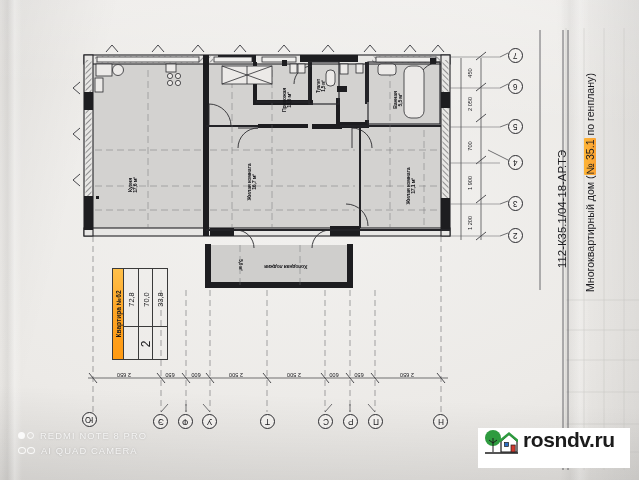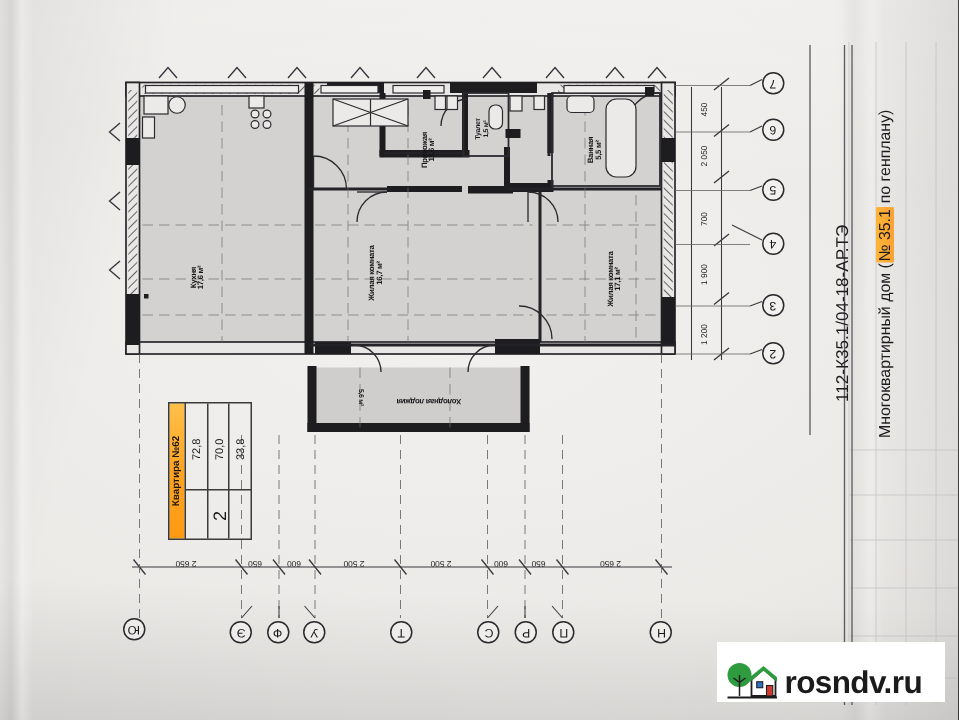--- a/index.html
+++ b/index.html
@@ -184,21 +184,21 @@
     border: 1px solid rgba(255,255,255,0.85);
   }
 
   
   #logo {
     position: absolute;
     left: 478px; top: 428px;
     width: 152px; height: 40px;
     background: #ffffff;
     display: flex;
-    align-items: flex-end;
+    align-items: flex-start;
     gap: 5px;
     padding-left: 6px;
   }
   #logo .logo-text {
     font-size: 21px;
     font-weight: 700;
     color: #1b1b1b;
     letter-spacing: -0.4px;
     font-family: "Liberation Sans", sans-serif;
   }
@@ -594,20 +594,36 @@
   <div class="axis-bubble" style="left:508px; top:228px;">
     <span>2</span>
     </div>
 
   <div class="title-code" style="left:556px; top:268px; transform:rotate(-90deg);">112-К35.1/04-18-АР.ТЭ</div>
 
   <div class="title-name" style="left:584px; top:292px; transform:rotate(-90deg);">
     <span>Многоквартирный дом (</span><span class="hl-orange">№ 35.1</span><span> по генплану)</span>
   </div>
 
+  <div id="watermark">
+    <div class="wm-row">
+      <span class="wm-dots">
+          <i></i>
+          <i class="hollow"></i>
+        </span>
+      <span>REDMI NOTE 8 PRO</span>
+    </div>
+    <div class="wm-row">
+      <span class="wm-rings">
+          <i></i>
+          <i></i>
+        </span>
+      <span>AI QUAD CAMERA</span>
+    </div>
+  </div>
 
   <div id="logo">
     <svg width="34" height="28" viewBox="0 0 34 28">
 
       <g>
         <circle cx="9" cy="10" r="8" fill="#2e9b3f"></circle>
         <path d="M9,10 L9,24 M9,15 L5,12 M9,15 L13,12" stroke="#1c1c1c" stroke-width="1" fill="none"></path>
       </g>
 
       <g>

